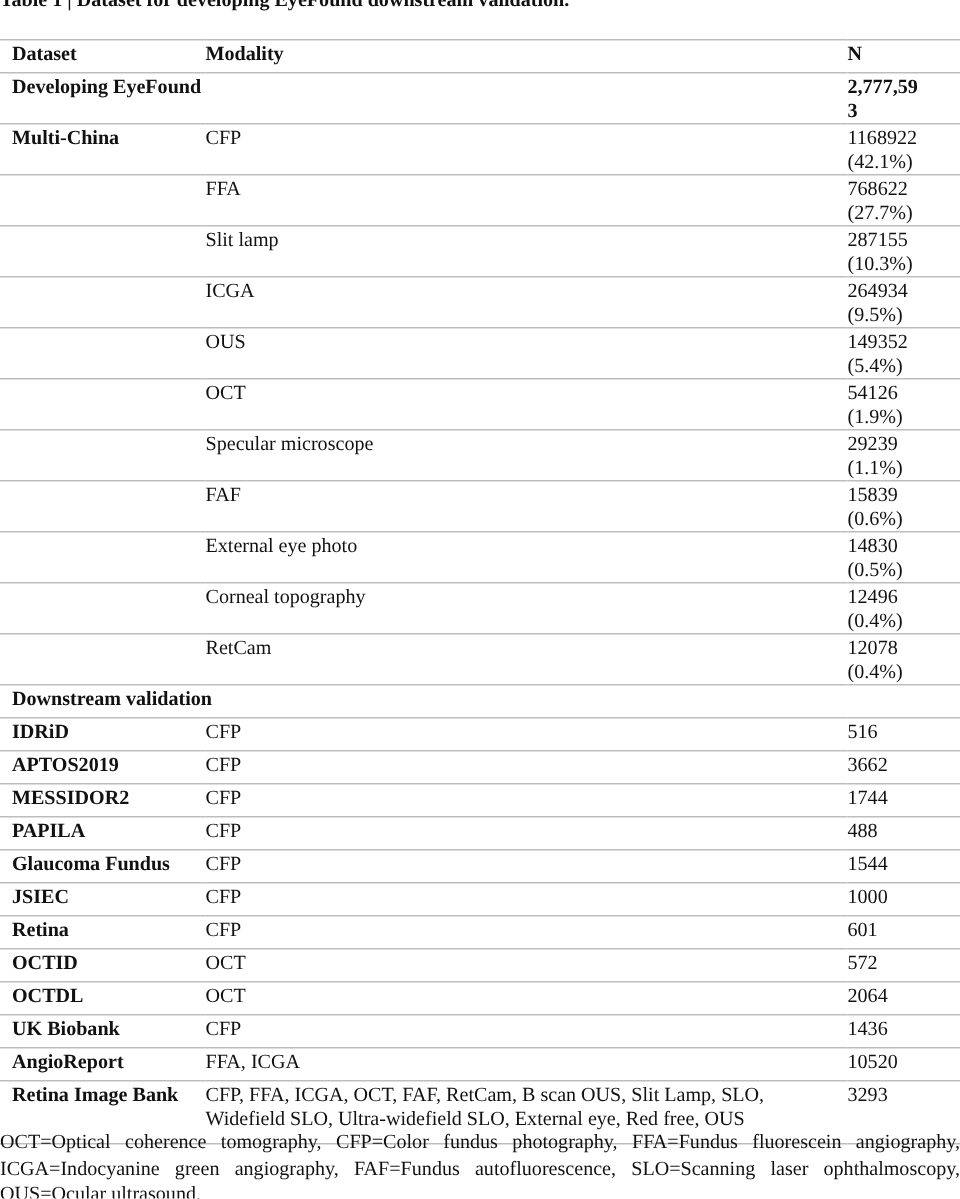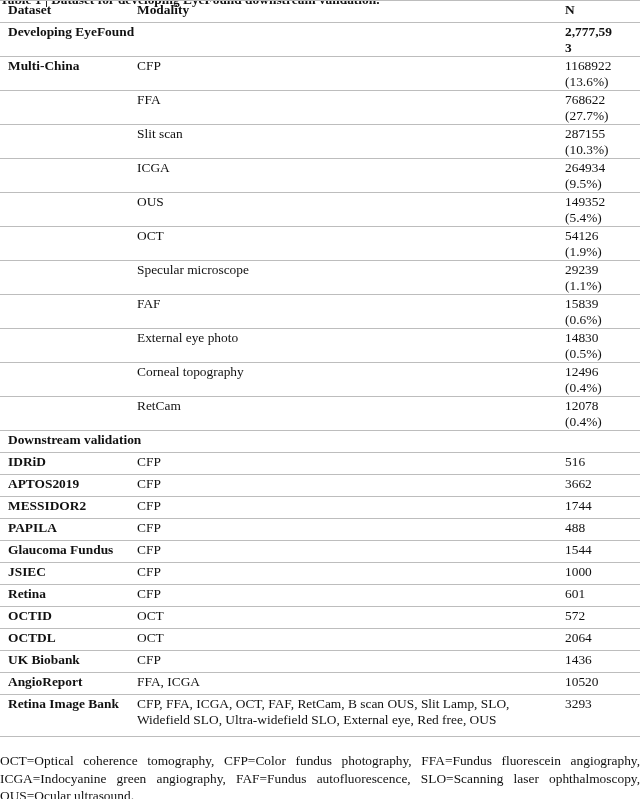--- a/index.html
+++ b/index.html
@@ -21,21 +21,21 @@
       left: 0;
       top: -8px;
       font-weight: bold;
       font-size: 13.4px;
       white-space: nowrap;
       line-height: 16px;
     }
     table {
       position: absolute;
       left: 0;
-      top: 0;
+      top: 26px;
       width: 640px;
       border-collapse: collapse;
       table-layout: fixed;
     }
     col.c1 { width: 137px; }
     col.c2 { width: 428px; }
     col.c3 { width: 75px; }
     td, th {
       padding: 0 0 0 8px;
       vertical-align: top;
@@ -86,30 +86,30 @@
   </thead>
   <tbody>
     <tr class="tall">
       <td colspan="2" class="bold">Developing EyeFound</td>
       <td class="c3 bold"><span>2,777,59</span><br><span>3</span></td>
     </tr>
 
     <tr class="tall">
       <td class="bold">Multi-China</td>
       <td class="c2">CFP</td>
-      <td class="c3"><span>1168922</span><br><span>(13.6%)</span></td>
+      <td class="c3"><span>1168922</span><br><span>(42.1%)</span></td>
     </tr>
     <tr class="tall">
       <td></td>
       <td class="c2">FFA</td>
       <td class="c3"><span>768622</span><br><span>(27.7%)</span></td>
     </tr>
     <tr class="tall">
       <td></td>
-      <td class="c2">Slit scan</td>
+      <td class="c2">Slit lamp</td>
       <td class="c3"><span>287155</span><br><span>(10.3%)</span></td>
     </tr>
     <tr class="tall">
       <td></td>
       <td class="c2">ICGA</td>
       <td class="c3"><span>264934</span><br><span>(9.5%)</span></td>
     </tr>
     <tr class="tall">
       <td></td>
       <td class="c2">OUS</td>

